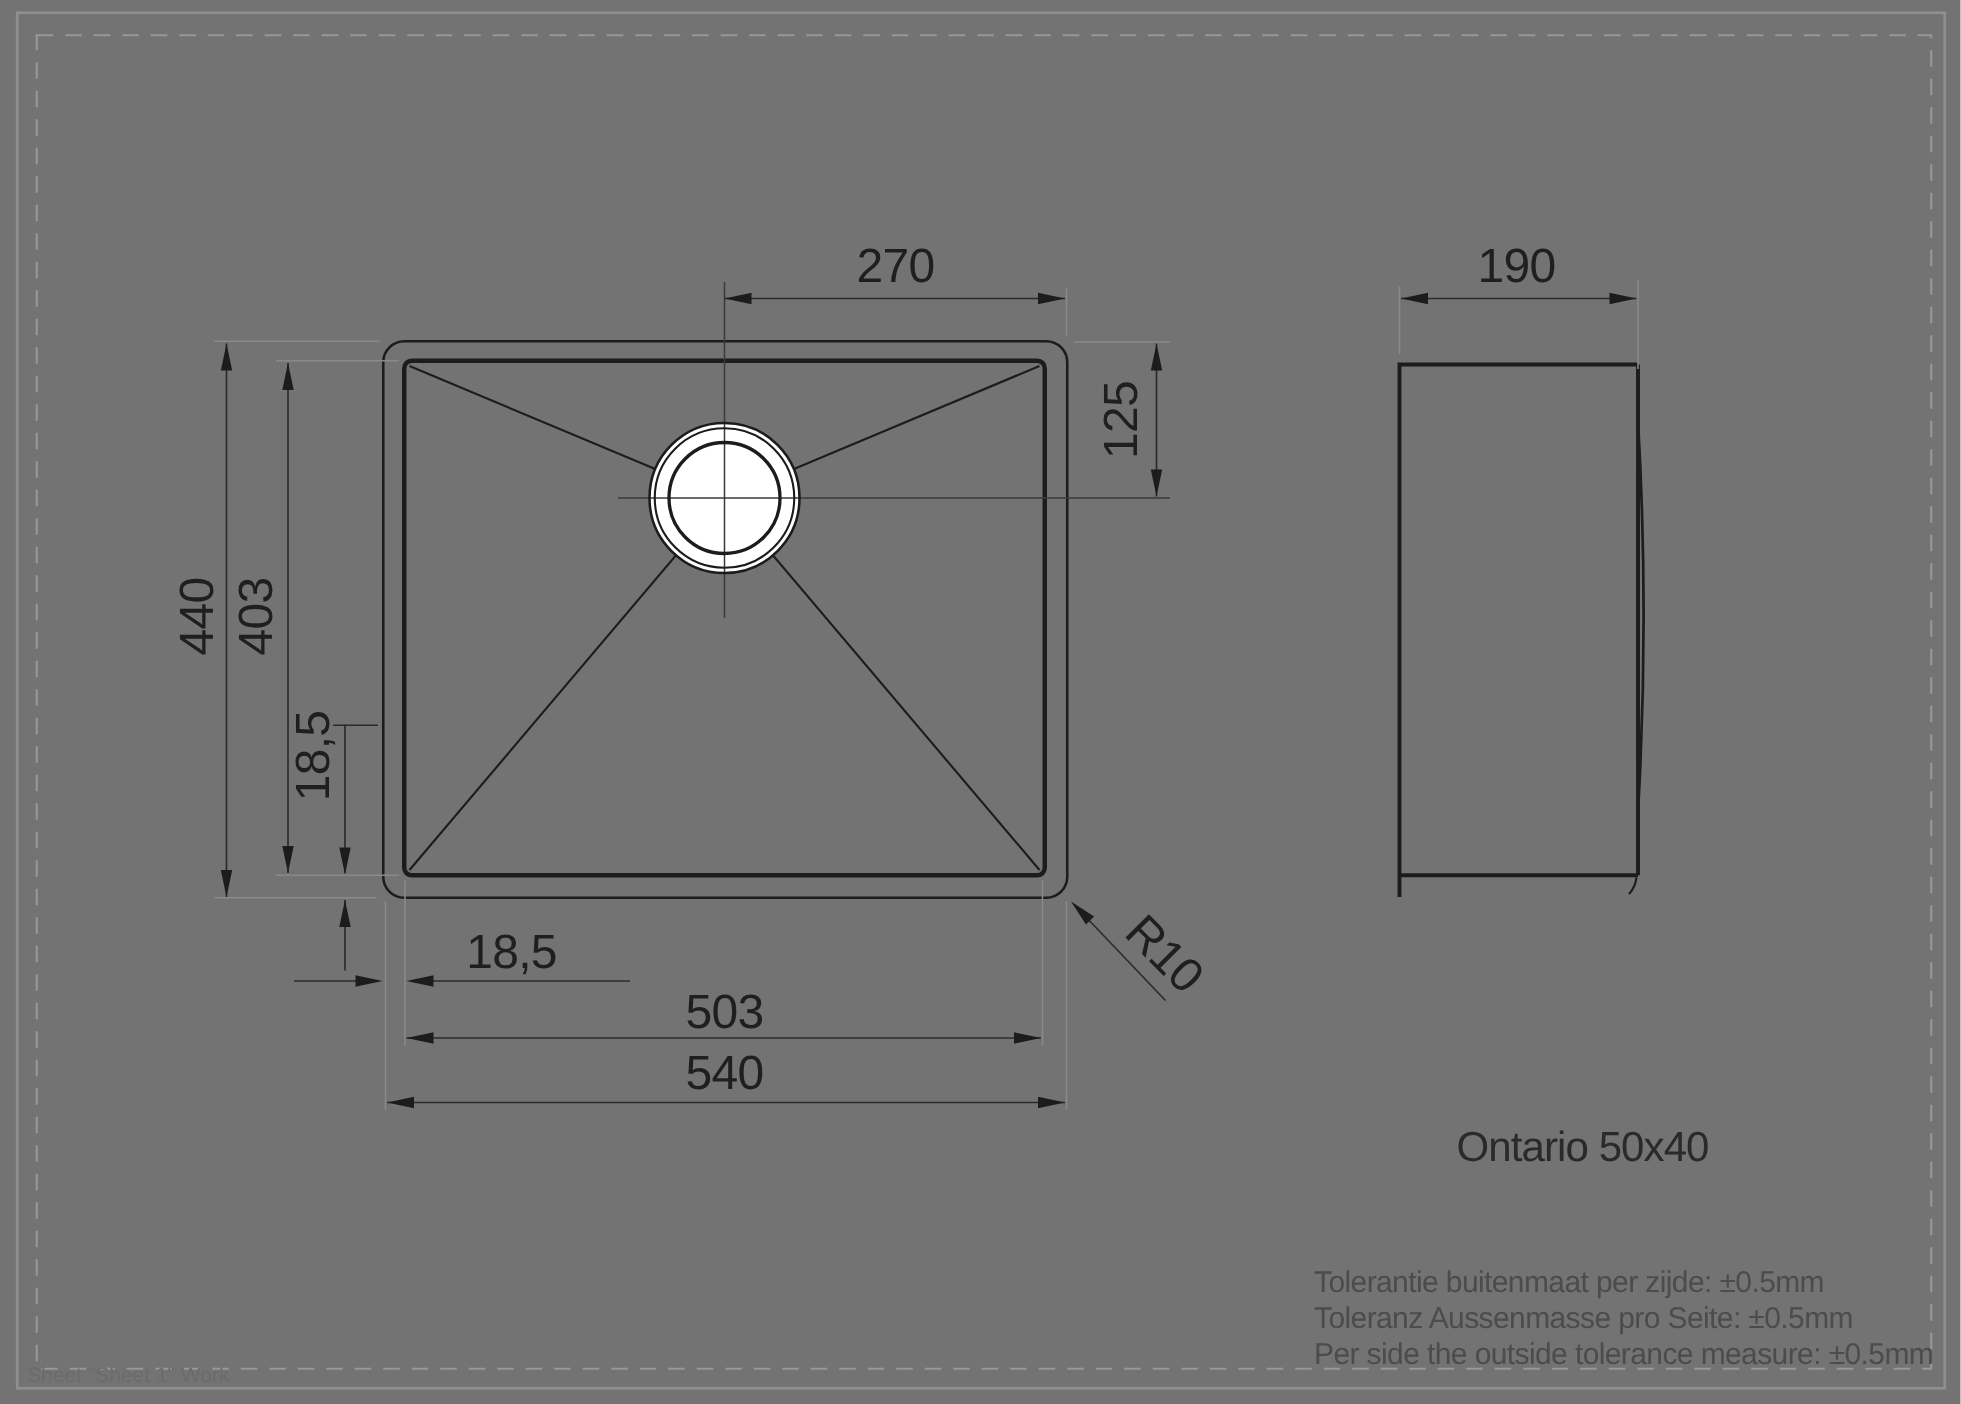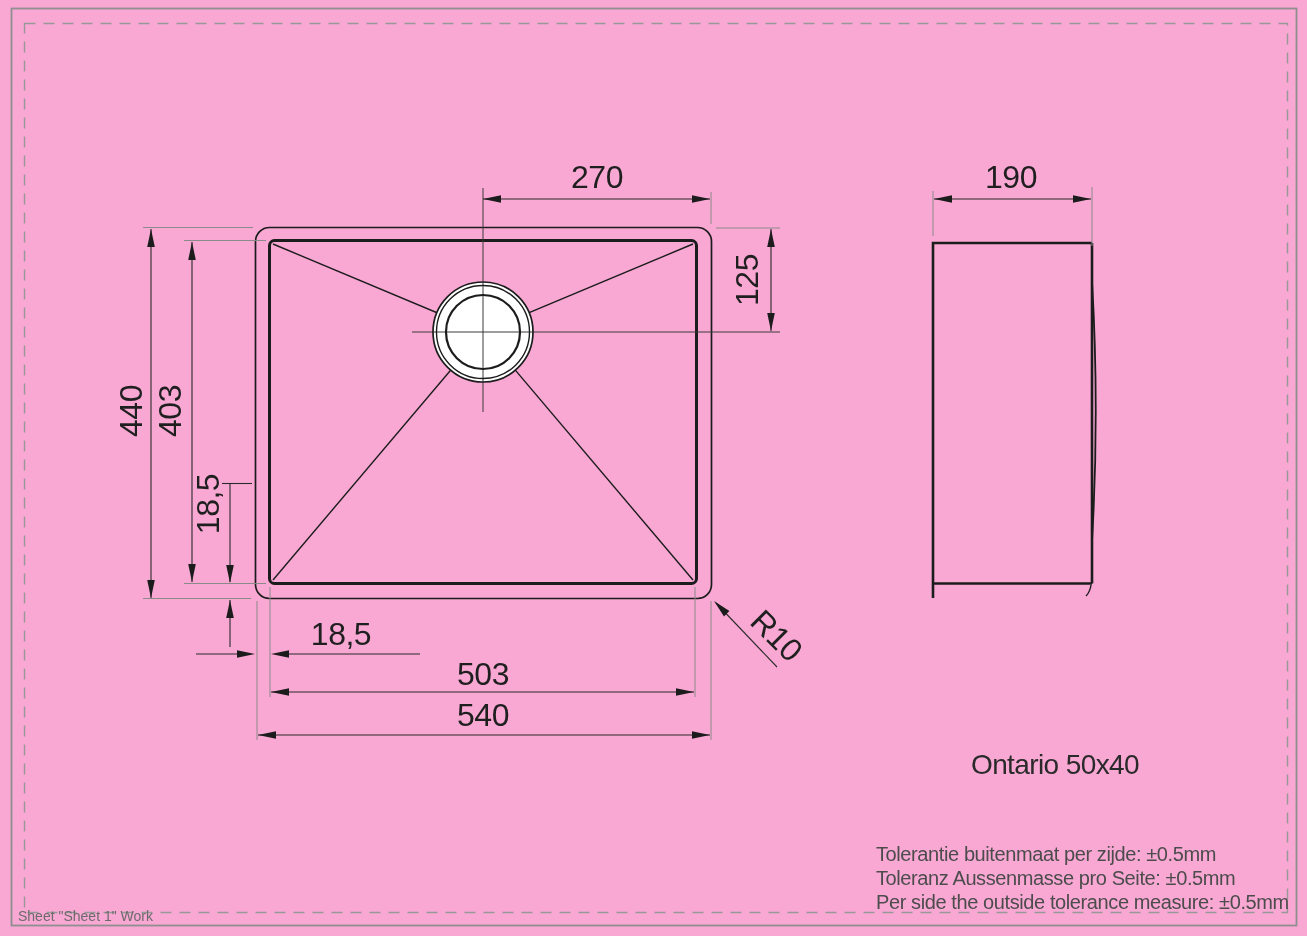--- a/index.html
+++ b/index.html
@@ -1,19 +1,19 @@
 <!DOCTYPE html>
 <html><head>
 <meta charset="utf-8">
 <style>
   html,body { margin:0; padding:0; background:#ffffff; }
   .sheet {
     position:relative;
     width:1307px; height:936px;
-    background:#f9a8d4;
+    background:#737373;
     font-family:"Liberation Sans", sans-serif;
     overflow:hidden;
   }
   svg { position:absolute; left:0; top:0; }
   .outline   { stroke:#1c1c1c; fill:none; }
   .thick     { stroke-width:3; }
   .med       { stroke-width:1.7; }
   .thin-diag { stroke-width:1.4; }
   .dimline   { stroke:#2b2b2b; stroke-width:1.1; fill:none; }
   .extline   { stroke:#8a8a8a; stroke-width:1; fill:none; }

